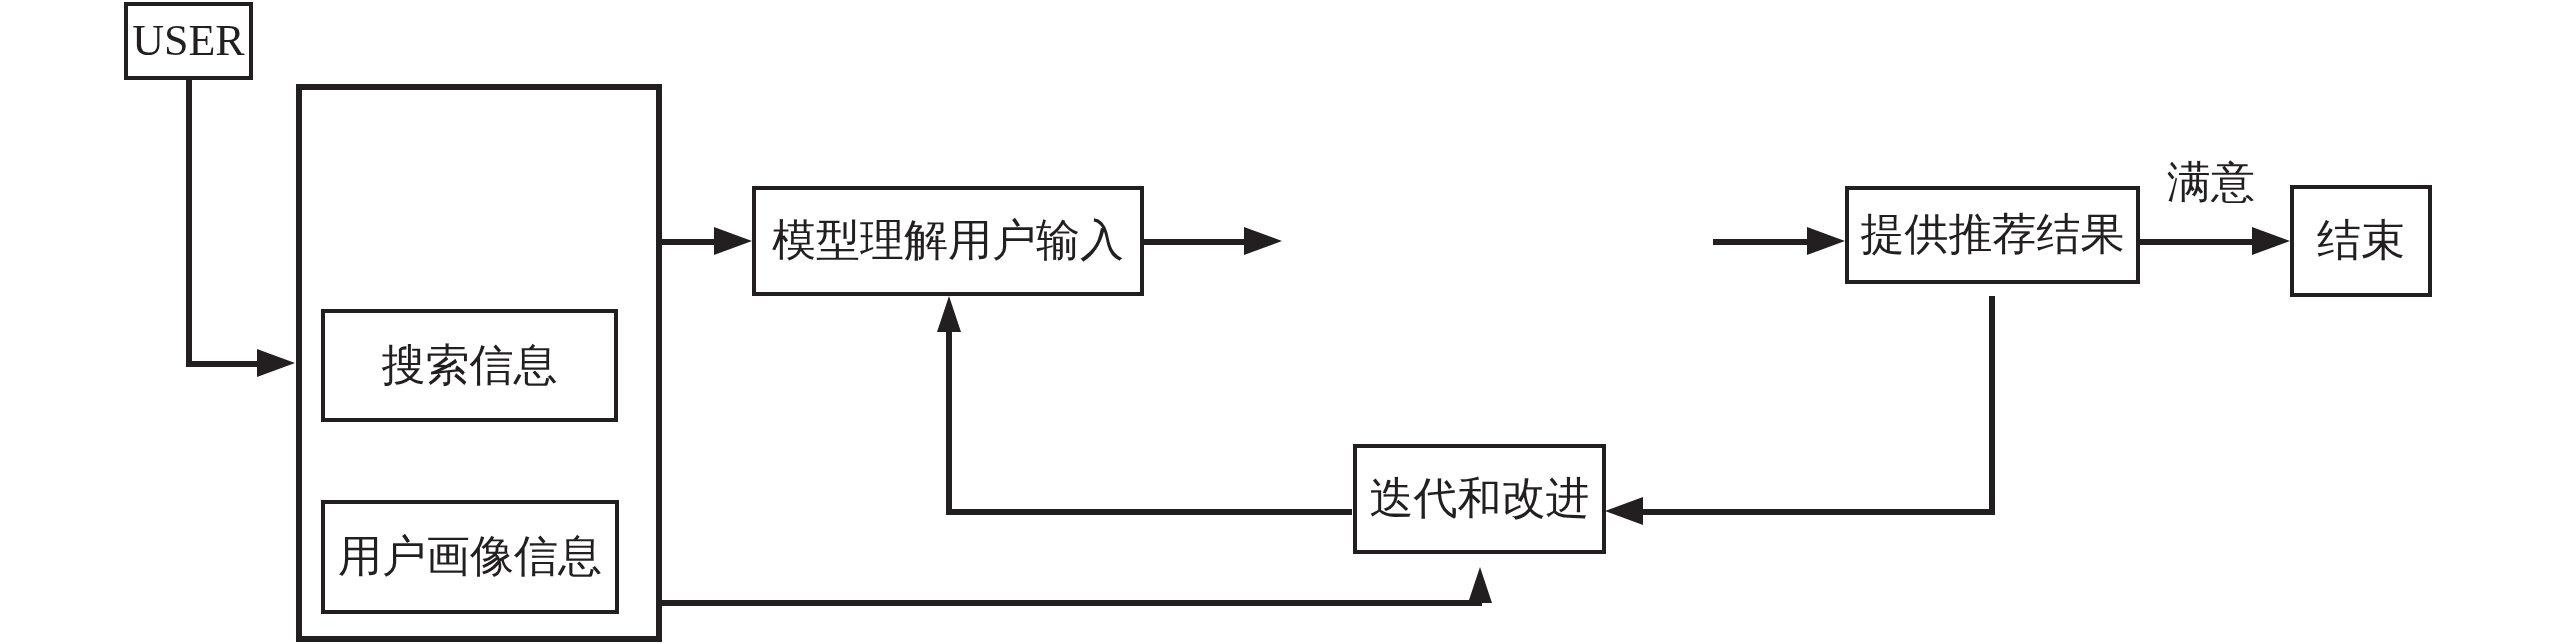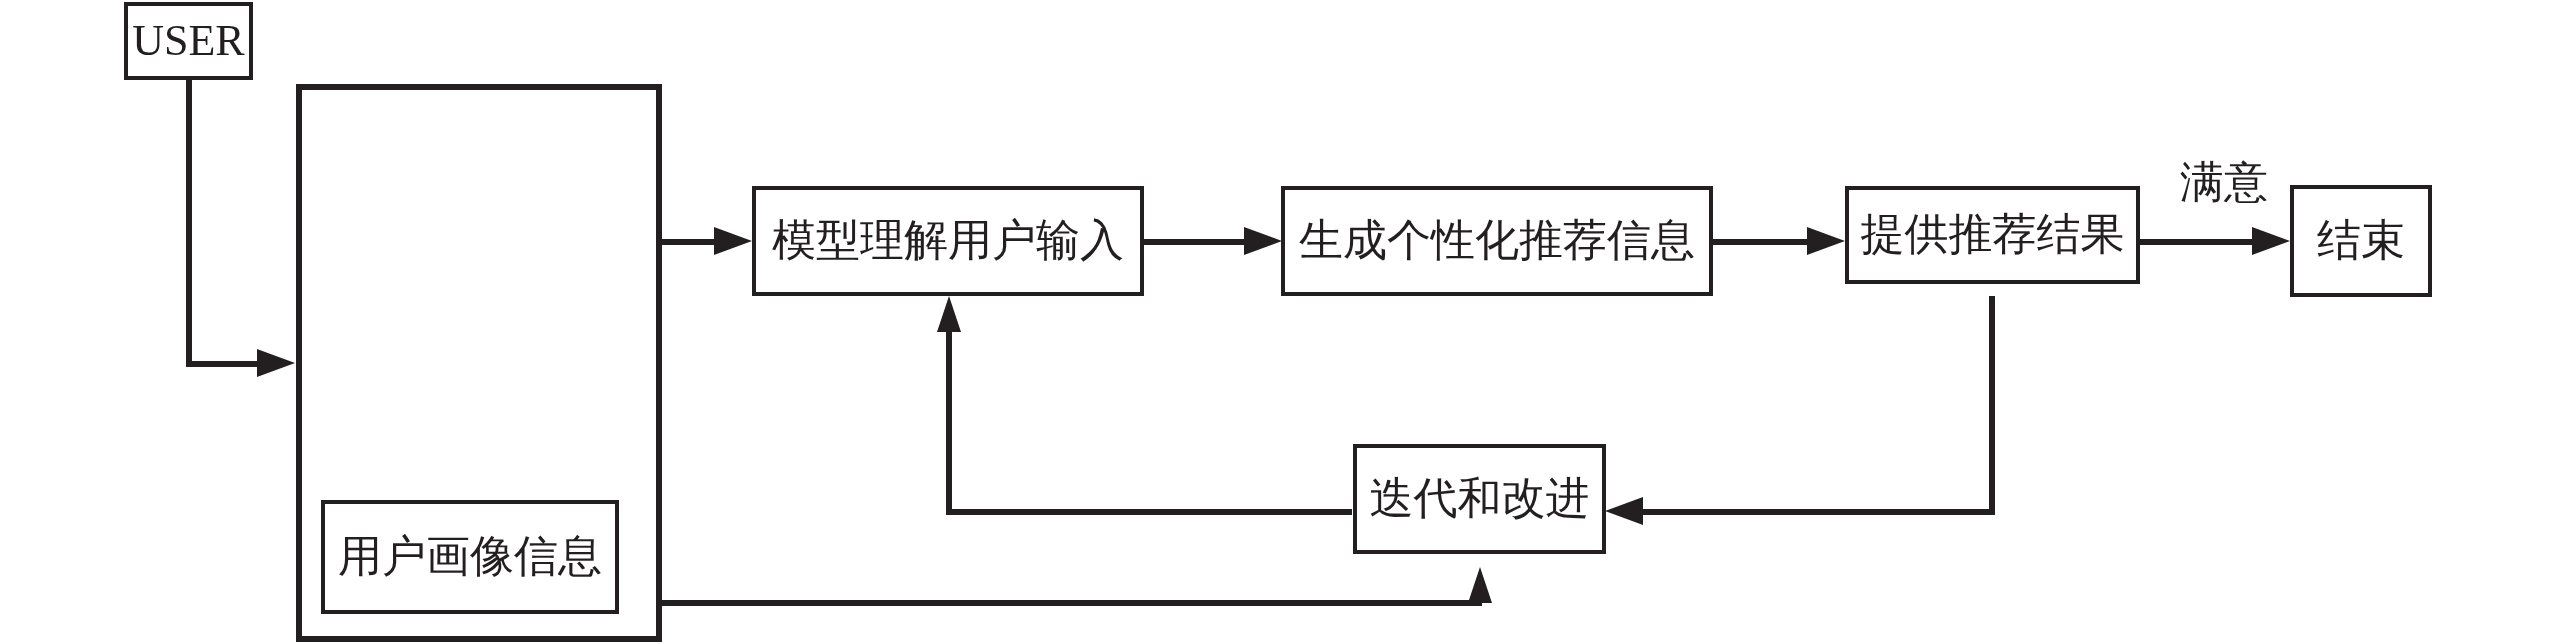--- a/index.html
+++ b/index.html
@@ -55,44 +55,43 @@
     position: absolute;
     width: 0; height: 0;
     border-left: 12.3px solid transparent;
     border-right: 12.3px solid transparent;
     border-bottom: 36px solid #231f20;
   }
   .edge-label {
     position: absolute;
     font-size: 44px;
     line-height: 1;
-    text-align: center;
     white-space: nowrap;
   }
 </style>
 </head>
 <body>
 
 <div class="canvas">
 
   <div class="node user-node" style="left:124px; top:1.6px; width:129px; height:78px;">
     <span>USER</span>
   </div>
 
   <div class="group-box" style="left:296px; top:84px; width:366px; height:558px;"></div>
 
+  <div class="node" style="left:321px; top:309px; width:297px; height:113px;">
+    <span>搜索信息</span>
+  </div>
   <div class="node" style="left:321px; top:500px; width:298px; height:114px;">
     <span>用户画像信息</span>
   </div>
 
   <div class="node" style="left:752px; top:186px; width:392px; height:110px;text-align:center;">
     <span>模型理解用户输入</span>
-  </div>
-  <div class="node" style="left:1281px; top:186px; width:432px; height:110px;">
-    <span>生成个性化推荐信息</span>
   </div>
   <div class="node" style="left:1845px; top:186px; width:295px; height:98px;">
     <span>提供推荐结果</span>
   </div>
   <div class="node" style="left:2290px; top:185px; width:142px; height:112px;text-align:right;">
     <span>结束</span>
   </div>
   <div class="node" style="left:1353px; top:444px; width:253px; height:110px;">
     <span>迭代和改进</span>
   </div>

